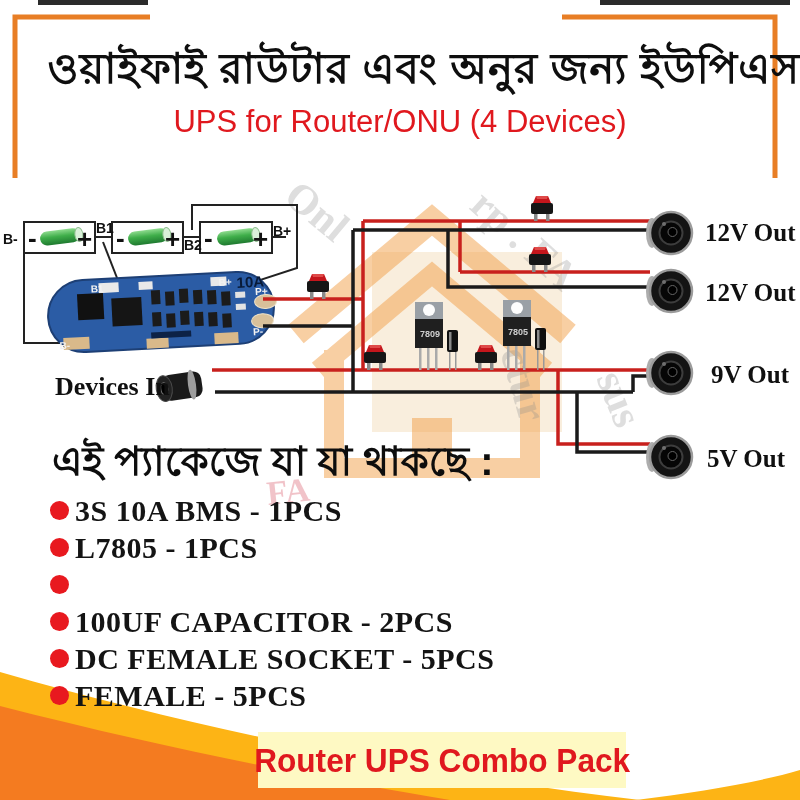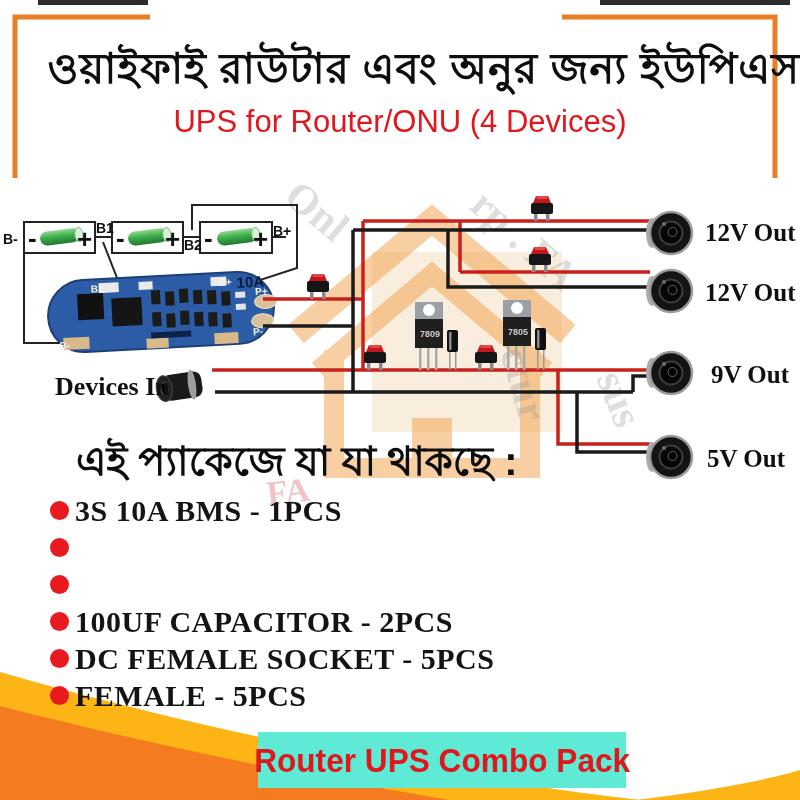--- a/index.html
+++ b/index.html
@@ -19,38 +19,38 @@
   }
   .charge-label{
     left:55px;top:372px;font-family:"Liberation Serif",serif;
     font-weight:bold;font-size:26px;color:#101010;
   }
   .out-label{
     font-family:"Liberation Serif",serif;font-weight:bold;
     font-size:25px;color:#101010;
   }
   .pkg-heading{
-    left:52px;top:430px;font-size:40px;font-weight:bold;color:#0d0d0d;margin-left:24px;
+    left:52px;top:430px;font-size:40px;font-weight:bold;color:#0d0d0d;
   }
   .pkg-list{
     position:absolute;left:50px;top:492px;z-index:3;
     list-style:none;margin:0;padding:0;
   }
   .pkg-list li{display:flex;align-items:center;height:37px;}
   .bullet{
     width:19px;height:19px;border-radius:50%;background:#e8191f;
     margin-right:6px;flex:0 0 auto;
   }
   .pkg-item-text{
     font-family:"Liberation Serif",serif;font-weight:bold;
     font-size:30px;color:#141414;letter-spacing:0.5px;
   }
   .footer-patch{
     position:absolute;left:258px;top:732px;width:368px;height:56px;
-    background:#5eead4;z-index:2;display:flex;align-items:center;
+    background:#fef9c3;z-index:2;display:flex;align-items:center;
     justify-content:center;
   }
   .footer-label{
     font-size:34px;font-weight:bold;color:#e0181e;
     transform:scaleX(0.93);white-space:nowrap;
   }
   .blab{font:bold 14px "Liberation Sans",sans-serif;fill:#111;}
   .term{font:bold 26px "Liberation Sans",sans-serif;fill:#111;}
   .bms-lab{font:bold 10px "Liberation Sans",sans-serif;fill:#f2f2f2;}
   .bms-rating{font:bold 15px "Liberation Sans",sans-serif;fill:#081a38;}
@@ -267,20 +267,21 @@
 
 <div class="txt pkg-heading">এই প্যাকেজে যা যা থাকছে :</div>
 
 <ul class="pkg-list">
   <li>
     <span class="bullet"></span>
     <span class="pkg-item-text">3S 10A BMS - 1PCS</span>
   </li>
   <li>
     <span class="bullet"></span>
+    <span class="pkg-item-text">L7805 - 1PCS</span>
   </li>
   <li>
     <span class="bullet"></span>
   </li>
   <li>
     <span class="bullet"></span>
     <span class="pkg-item-text">100UF CAPACITOR - 2PCS</span>
   </li>
   <li>
     <span class="bullet"></span>

